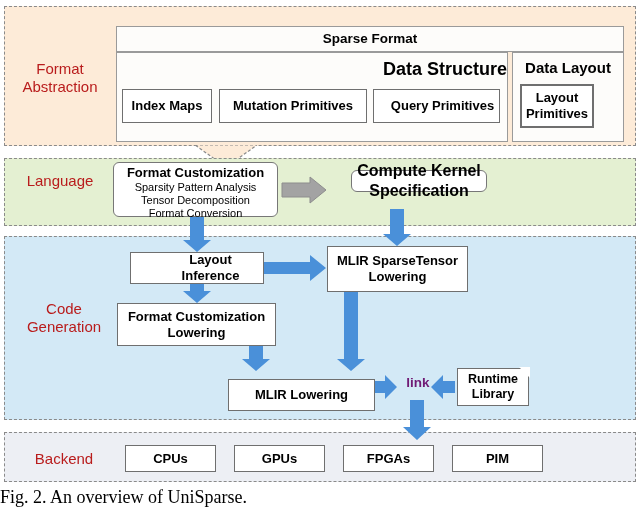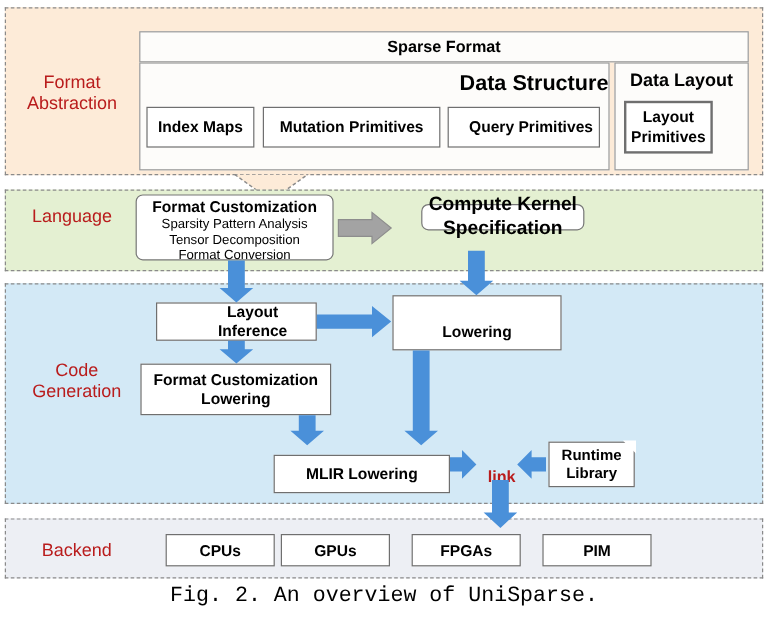--- a/index.html
+++ b/index.html
@@ -88,42 +88,42 @@
     position:absolute;inset:0;display:flex;align-items:center;justify-content:center;
     text-align:center;font-weight:bold;font-size:12.5px;line-height:1.18;
   }
   #runtime-lib .foldcut{
     position:absolute;right:-1px;top:-1px;width:0;height:0;
     border-top:11px solid #ffffff;border-left:11px solid transparent;
   }
 
   #link-label{
     position:absolute;left:398px;top:375px;width:40px;
-    text-align:center;font-size:13.5px;font-weight:bold;color:#b91c1c;margin-top:15px;
-  }
-
-  
-  #be-cpus{left:138px;top:445px;width:91px;height:27px;}
+    text-align:center;font-size:13.5px;font-weight:bold;color:#701a75;
+  }
+
+  
+  #be-cpus{left:125px;top:445px;width:91px;height:27px;}
   #be-gpus{left:234px;top:445px;width:91px;height:27px;}
   #be-fpgas{left:343px;top:445px;width:91px;height:27px;}
   #be-pim{left:452px;top:445px;width:91px;height:27px;}
 
   
   #lbl-format{left:10px;top:60px;width:100px;}
   #lbl-ir{left:6px;top:172px;width:108px;}
   #lbl-codegen{left:14px;top:300px;width:100px;}
   #lbl-backend{left:14px;top:450px;width:100px;}
 
   
   #arrows{position:absolute;left:0;top:0;width:640px;height:522px;}
 
   
   #caption{
-    position:absolute;left:0;top:487px;width:640px;text-align:center;
-    font-family:Liberation Mono, monospace;font-size:18px;color:#000;
+    position:absolute;left:0;top:487px;width:640px;
+    font-family:Liberation Serif, serif;font-size:18px;color:#000;
   }
 </style>
 </head>
 <body>
 
 <div id="stage">
 
   <div class="panel" id="panel-format"></div>
 
   <div class="panel-label" id="lbl-format">
@@ -180,21 +180,21 @@
 
   <div class="panel-label" id="lbl-codegen">
     <div>Code</div>
     <div>Generation</div>
   </div>
 
   <div class="box plain" id="layout-inference">Layout Inference</div>
 
   <div class="box plain" id="mlir-sparse">
     <span>
-      <br>
+      <span>MLIR SparseTensor</span><br>
       <span>Lowering</span>
     </span>
   </div>
 
   <div class="box plain" id="fmt-custom-lower">
     <span>
       <span>Format Customization</span><br>
       <span>Lowering</span>
     </span>
   </div>

